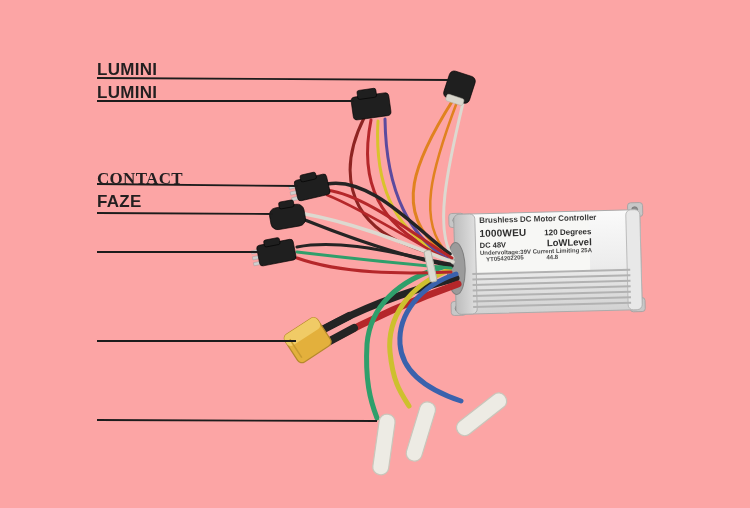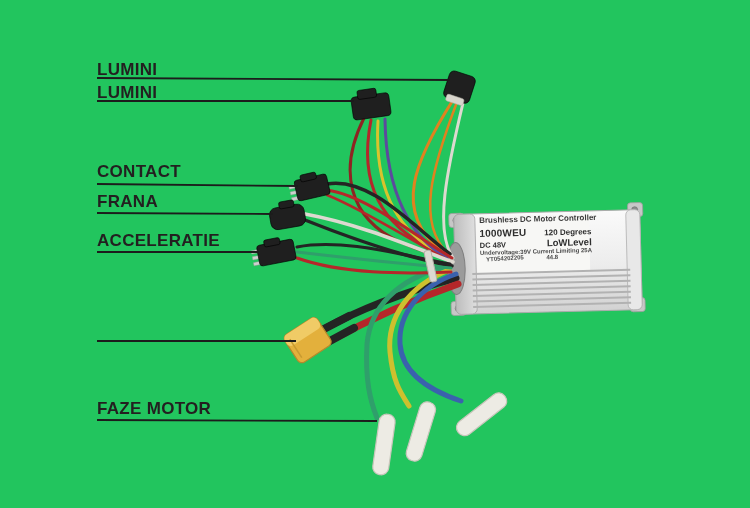--- a/index.html
+++ b/index.html
@@ -1,16 +1,16 @@
 <!DOCTYPE html>
 <html style="--line: #1c1c1c; --wire-red: #b5272a; --wire-dark-red: #8e2422; --wire-black: #242424; --wire-orange: #e0821f; --wire-yellow: #d9c32c; --wire-purple: #5c4a9e; --wire-white: #ddd9d0; --wire-green: #2f9f6b; --wire-blue: #3a62ad; --phase-yellow: #cdc02e; --connector: #1f1f1f; --xt60: #e3b03c; --xt60-top: #f0cb66; --bullet: #edebe4; --bullet-edge: #c9c6bb; --controller-body-light: #f8f8f8; --controller-body-dark: #d7d7d7; --fin-line: #b2b2b2;"><head>
 <meta charset="utf-8">
 <style>
   html,body{margin:0;padding:0;background:#fff;}
-  .stage{position:relative;width:750px;height:508px;background:#22c55e;overflow:hidden;
+  .stage{position:relative;width:750px;height:508px;background:#fca5a5;overflow:hidden;
          font-family:"Liberation Sans", sans-serif;}
   svg{position:absolute;left:0;top:0;}
   
   .ln{stroke:var(--line);stroke-width:1.8;fill:none;}
   .w{fill:none;stroke-linecap:round;}
   .c-red{stroke:var(--wire-red);} .c-dred{stroke:var(--wire-dark-red);}
   .c-blk{stroke:var(--wire-black);} .c-org{stroke:var(--wire-orange);}
   .c-yel{stroke:var(--wire-yellow);} .c-pur{stroke:var(--wire-purple);}
   .c-wht{stroke:var(--wire-white);} .c-grn{stroke:var(--wire-green);}
   .c-blu{stroke:var(--wire-blue);} .c-pyel{stroke:var(--phase-yellow);}
@@ -183,24 +183,22 @@
       <path class="ln" d="M97,184 L298,186"></path>
       <path class="ln" d="M97,213 L273,214"></path>
       <path class="ln" d="M97,252 L259,252"></path>
       <path class="ln" d="M97,341 L296,341"></path>
       <path class="ln" d="M97,420 L377,421"></path>
     </g>
   </svg>
 
   <div class="diagram-label" style="left:97px;top:61px;">LUMINI</div>
   <div class="diagram-label" style="left:97px;top:84px;">LUMINI</div>
-  <div class="diagram-label" style="left:97px;top:163px;">CONTACT</div>
-  <div class="diagram-label" style="left:97px;top:193px;">FRANA</div>
-  <div class="diagram-label" style="left:97px;top:232px;">ACCELERATIE</div>
-  <div class="diagram-label" style="left:97px;top:400px;">FAZE MOTOR</div>
+  <div class="diagram-label" style="left:97px;top:170px;font-family:Liberation Serif, serif;">CONTACT</div>
+  <div class="diagram-label" style="left:97px;top:193px;">FAZE</div>
 
   <div class="ctl-text">
     <div class="ctl-title">Brushless DC Motor Controller</div>
     <div class="ctl-row" style="margin-top:3px;">
       <span class="ctl-power">1000WEU</span>
       <span class="ctl-degrees">120 Degrees</span>
     </div>
     <div class="ctl-row">
       <span class="ctl-voltage">DC 48V</span>
       <span class="ctl-level">LoWLevel</span>

